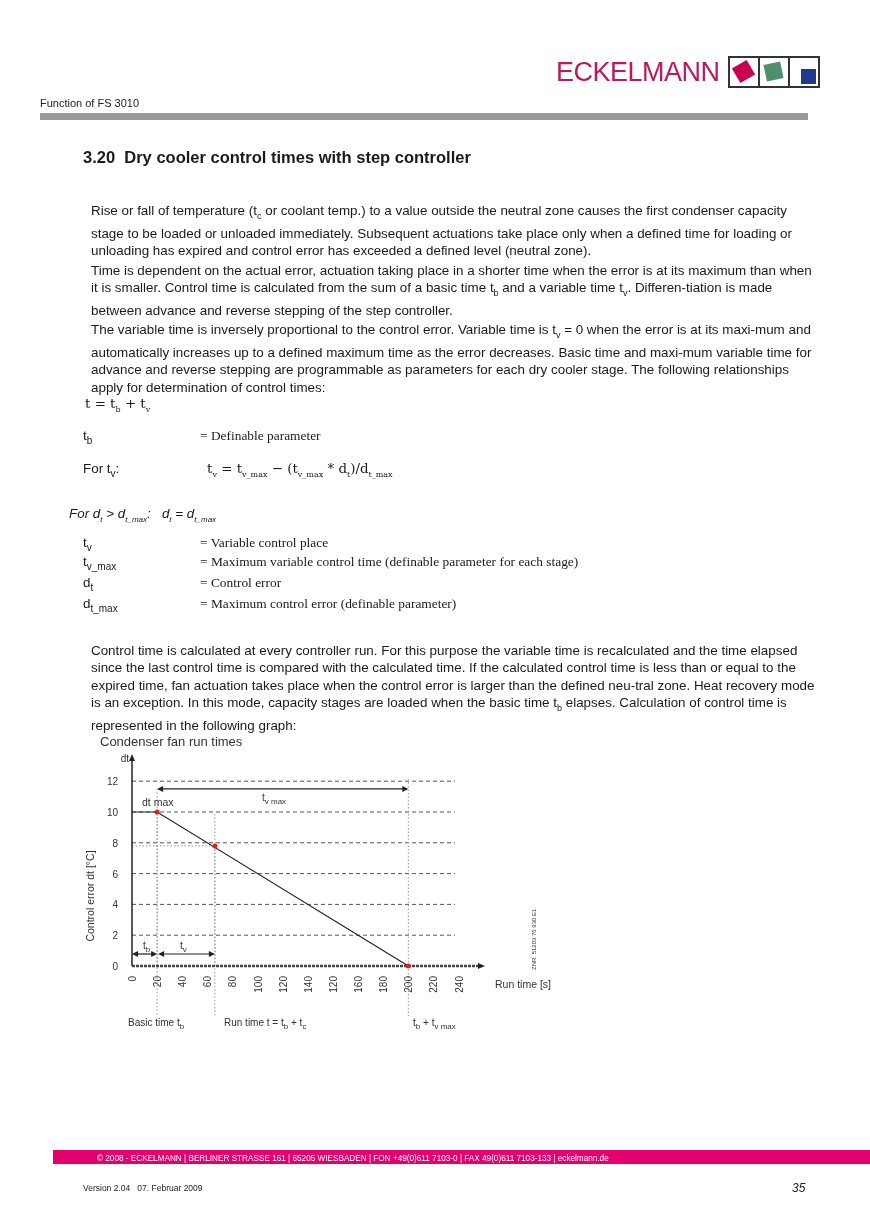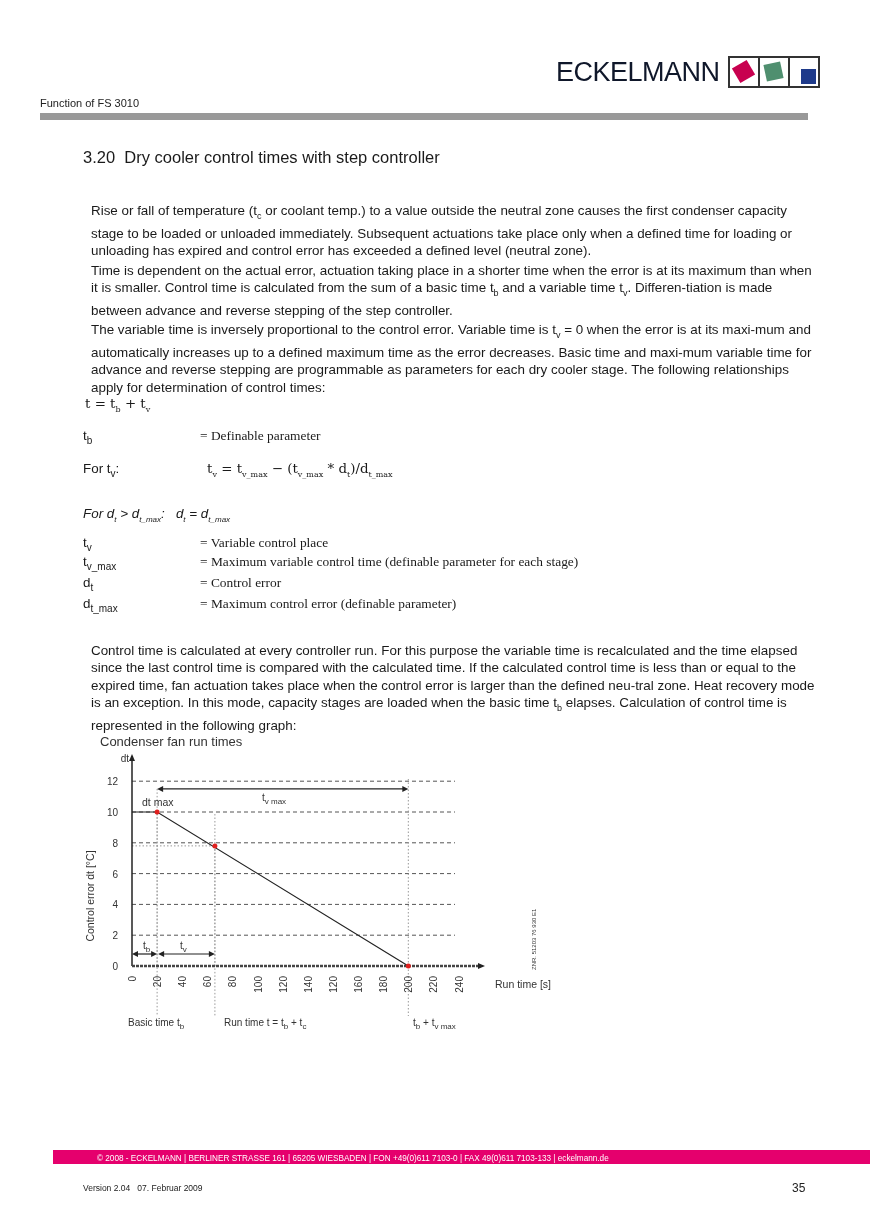--- a/index.html
+++ b/index.html
@@ -1,38 +1,38 @@
 <!DOCTYPE html>
 <html><head>
 <meta charset="utf-8">
 <style>
   html,body{margin:0;padding:0;background:#fff;}
   body{width:870px;height:1230px;position:relative;font-family:"Liberation Sans",sans-serif;color:#1a1a1a;overflow:hidden;}
   .abs{position:absolute;}
   #logo{left:556px;top:56px;height:32px;display:flex;align-items:center;}
-  #logo-text{font-size:27px;letter-spacing:-0.5px;color:#0f172a;font-family:"Liberation Sans",sans-serif;margin-right:8px;line-height:1;}
+  #logo-text{font-size:27px;letter-spacing:-0.5px;color:#be185d;font-family:"Liberation Sans",sans-serif;margin-right:8px;line-height:1;}
   #logo-boxes{display:flex;border:2px solid #333;height:28px;}
   .lb{width:28px;height:28px;border-left:2px solid #333;position:relative;overflow:hidden;}
   .lb:first-child{border-left:none;}
   .lb .sq{position:absolute;width:17px;height:17px;left:5px;top:5px;transform:rotate(-30deg);}
   .lb .sq2{position:absolute;width:15px;height:15px;right:2px;bottom:2px;}
   #section-label{left:40px;top:97px;font-size:11px;color:#222;text-align:center;}
   #gray-bar{left:40px;top:113px;width:768px;height:7px;background:#999;}
-  h1{position:absolute;left:83px;top:148px;margin:0;font-size:16.5px;font-weight:normal;}
+  h1{position:absolute;left:83px;top:148px;margin:0;font-size:16.5px;font-weight:bold;}
   .p{position:absolute;left:83px;width:730px;font-size:13.4px;line-height:17.3px;margin:8px;}
   .p sub{font-size:9px;}
   .formula{position:absolute;font-size:13.4px;font-family:"DejaVu Serif","Liberation Serif",serif;}
   .formula sub{font-size:8px;}
   .defrow{position:absolute;left:83px;font-size:13.4px;}
   .defrow .k{position:absolute;left:0;white-space:nowrap;}
   .defrow .v{position:absolute;left:117px;white-space:nowrap;font-family:Liberation Serif, serif;}
   .defrow sub{font-size:10px;}
   #footer-bar{left:53px;top:1150px;width:830px;height:14px;background:#e5006d;color:#fff;font-size:8.2px;line-height:18px;padding-left:44px;box-sizing:border-box;}
   #footer-version{left:83px;top:1183px;font-size:8.5px;color:#222;}
-  #page-number{left:792px;top:1181px;font-size:12px;color:#222;}
+  #page-number{left:792px;top:1181px;font-size:12px;color:#222;font-style:italic;}
   svg text{font-family:"Liberation Sans",sans-serif;fill:#333;}
 </style>
 </head>
 <body>
 
 <div id="logo" class="abs">
   <span id="logo-text">ECKELMANN</span>
   <span id="logo-boxes">
     <span class="lb">
         <span class="sq" style="background:#c8004f"></span>
@@ -56,21 +56,21 @@
 
 <div class="formula" style="left:85px;top:396px">t = t<sub>b</sub> + t<sub>v</sub></div>
 <div class="defrow" style="top:428px;width:600px">
   <span class="k">t<sub>b</sub></span>
   <span class="v">= Definable parameter</span>
 </div>
 <div class="defrow" style="top:461px;width:600px">
   <span class="k">For t<sub>v</sub>:</span>
 </div>
 <div class="formula" style="left:207px;top:461px">t<sub>v</sub> = t<sub>v_max</sub> − (t<sub>v_max</sub> * d<sub>t</sub>)/d<sub>t_max</sub></div>
-<div class="formula" style="left:83px;top:506px;font-style:normal;font-family:'Liberation Sans',sans-serif">
+<div class="formula" style="left:69px;top:506px;font-style:normal;font-family:'Liberation Sans',sans-serif">
   <span style="font-style:italic">For d<sub>t</sub> &gt; d<sub>t_max</sub>:&nbsp;&nbsp; d<sub>t</sub> = d<sub>t_max</sub></span>
 </div>
 
 <div id="defs">
     <div class="defrow" style="top: 535px; width: 700px;">
       <span class="k">t<sub>v</sub></span>
       <span class="v">= Variable control place</span>
     </div>
     <div class="defrow" style="top: 554px; width: 700px;">
       <span class="k">t<sub>v_max</sub></span>

